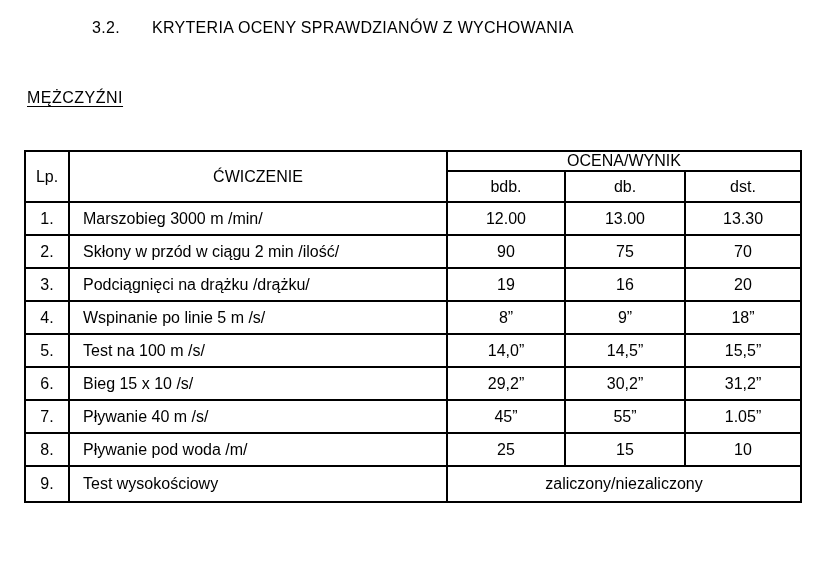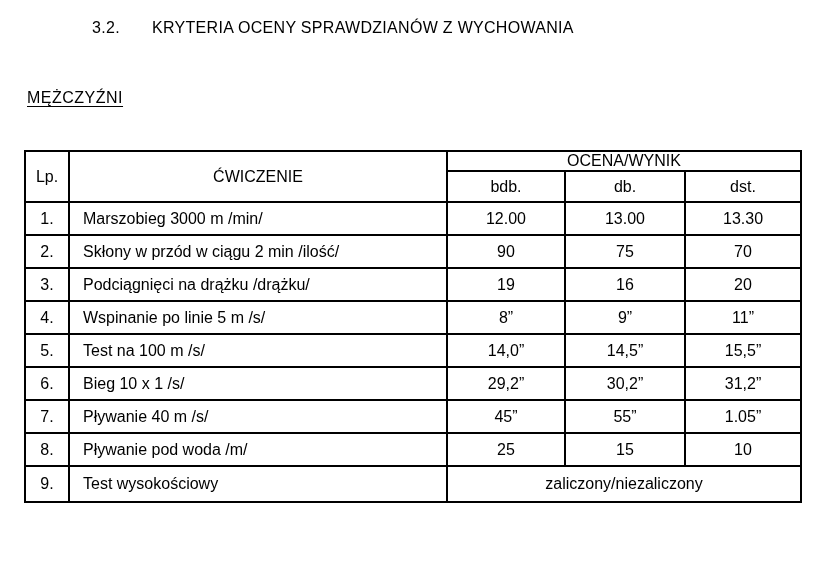--- a/index.html
+++ b/index.html
@@ -118,32 +118,32 @@
       <td class="exercise">Podciągnięci na drążku /drążku/</td>
       <td>19</td>
       <td>16</td>
       <td>20</td>
     </tr>
     <tr class="drow">
       <td>4.</td>
       <td class="exercise">Wspinanie po linie 5 m /s/</td>
       <td>8”</td>
       <td>9”</td>
-      <td>11”</td>
+      <td>18”</td>
     </tr>
     <tr class="drow">
       <td>5.</td>
       <td class="exercise">Test na 100 m /s/</td>
       <td>14,0”</td>
       <td>14,5”</td>
       <td>15,5”</td>
     </tr>
     <tr class="drow">
       <td>6.</td>
-      <td class="exercise">Bieg 10 x 1 /s/</td>
+      <td class="exercise">Bieg 15 x 10 /s/</td>
       <td>29,2”</td>
       <td>30,2”</td>
       <td>31,2”</td>
     </tr>
     <tr class="drow">
       <td>7.</td>
       <td class="exercise">Pływanie 40 m /s/</td>
       <td>45”</td>
       <td>55”</td>
       <td>1.05”</td>

